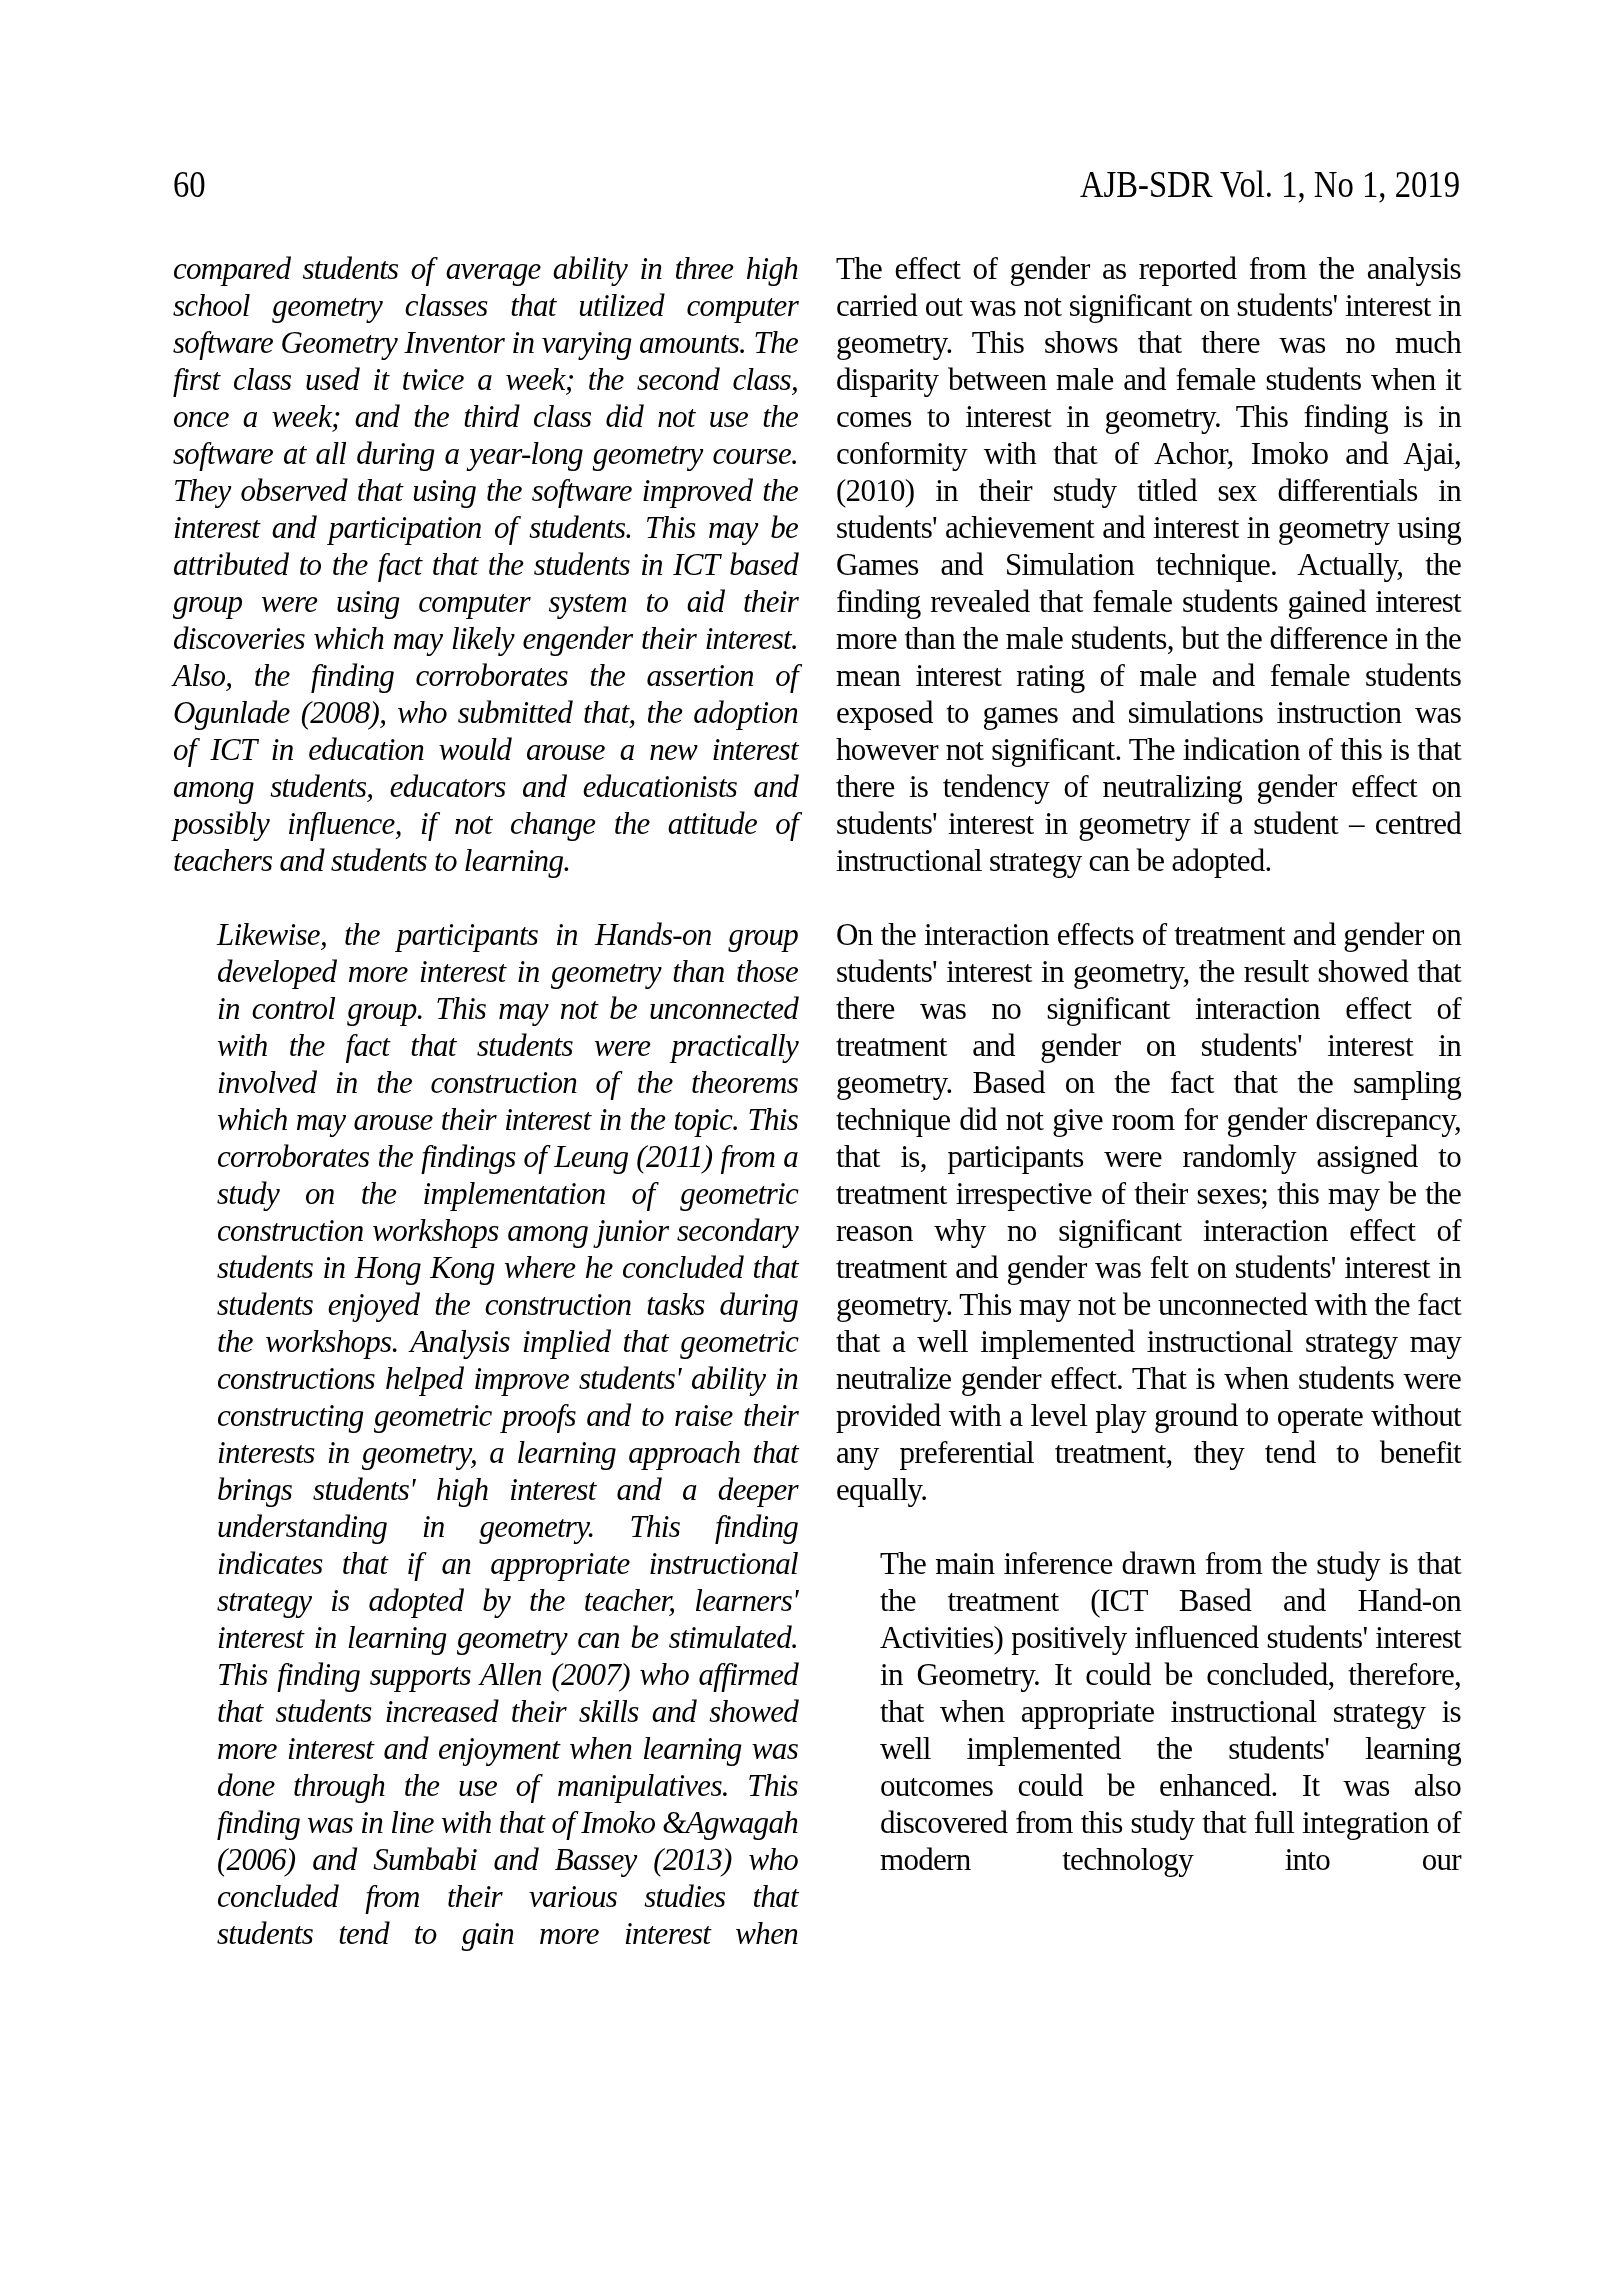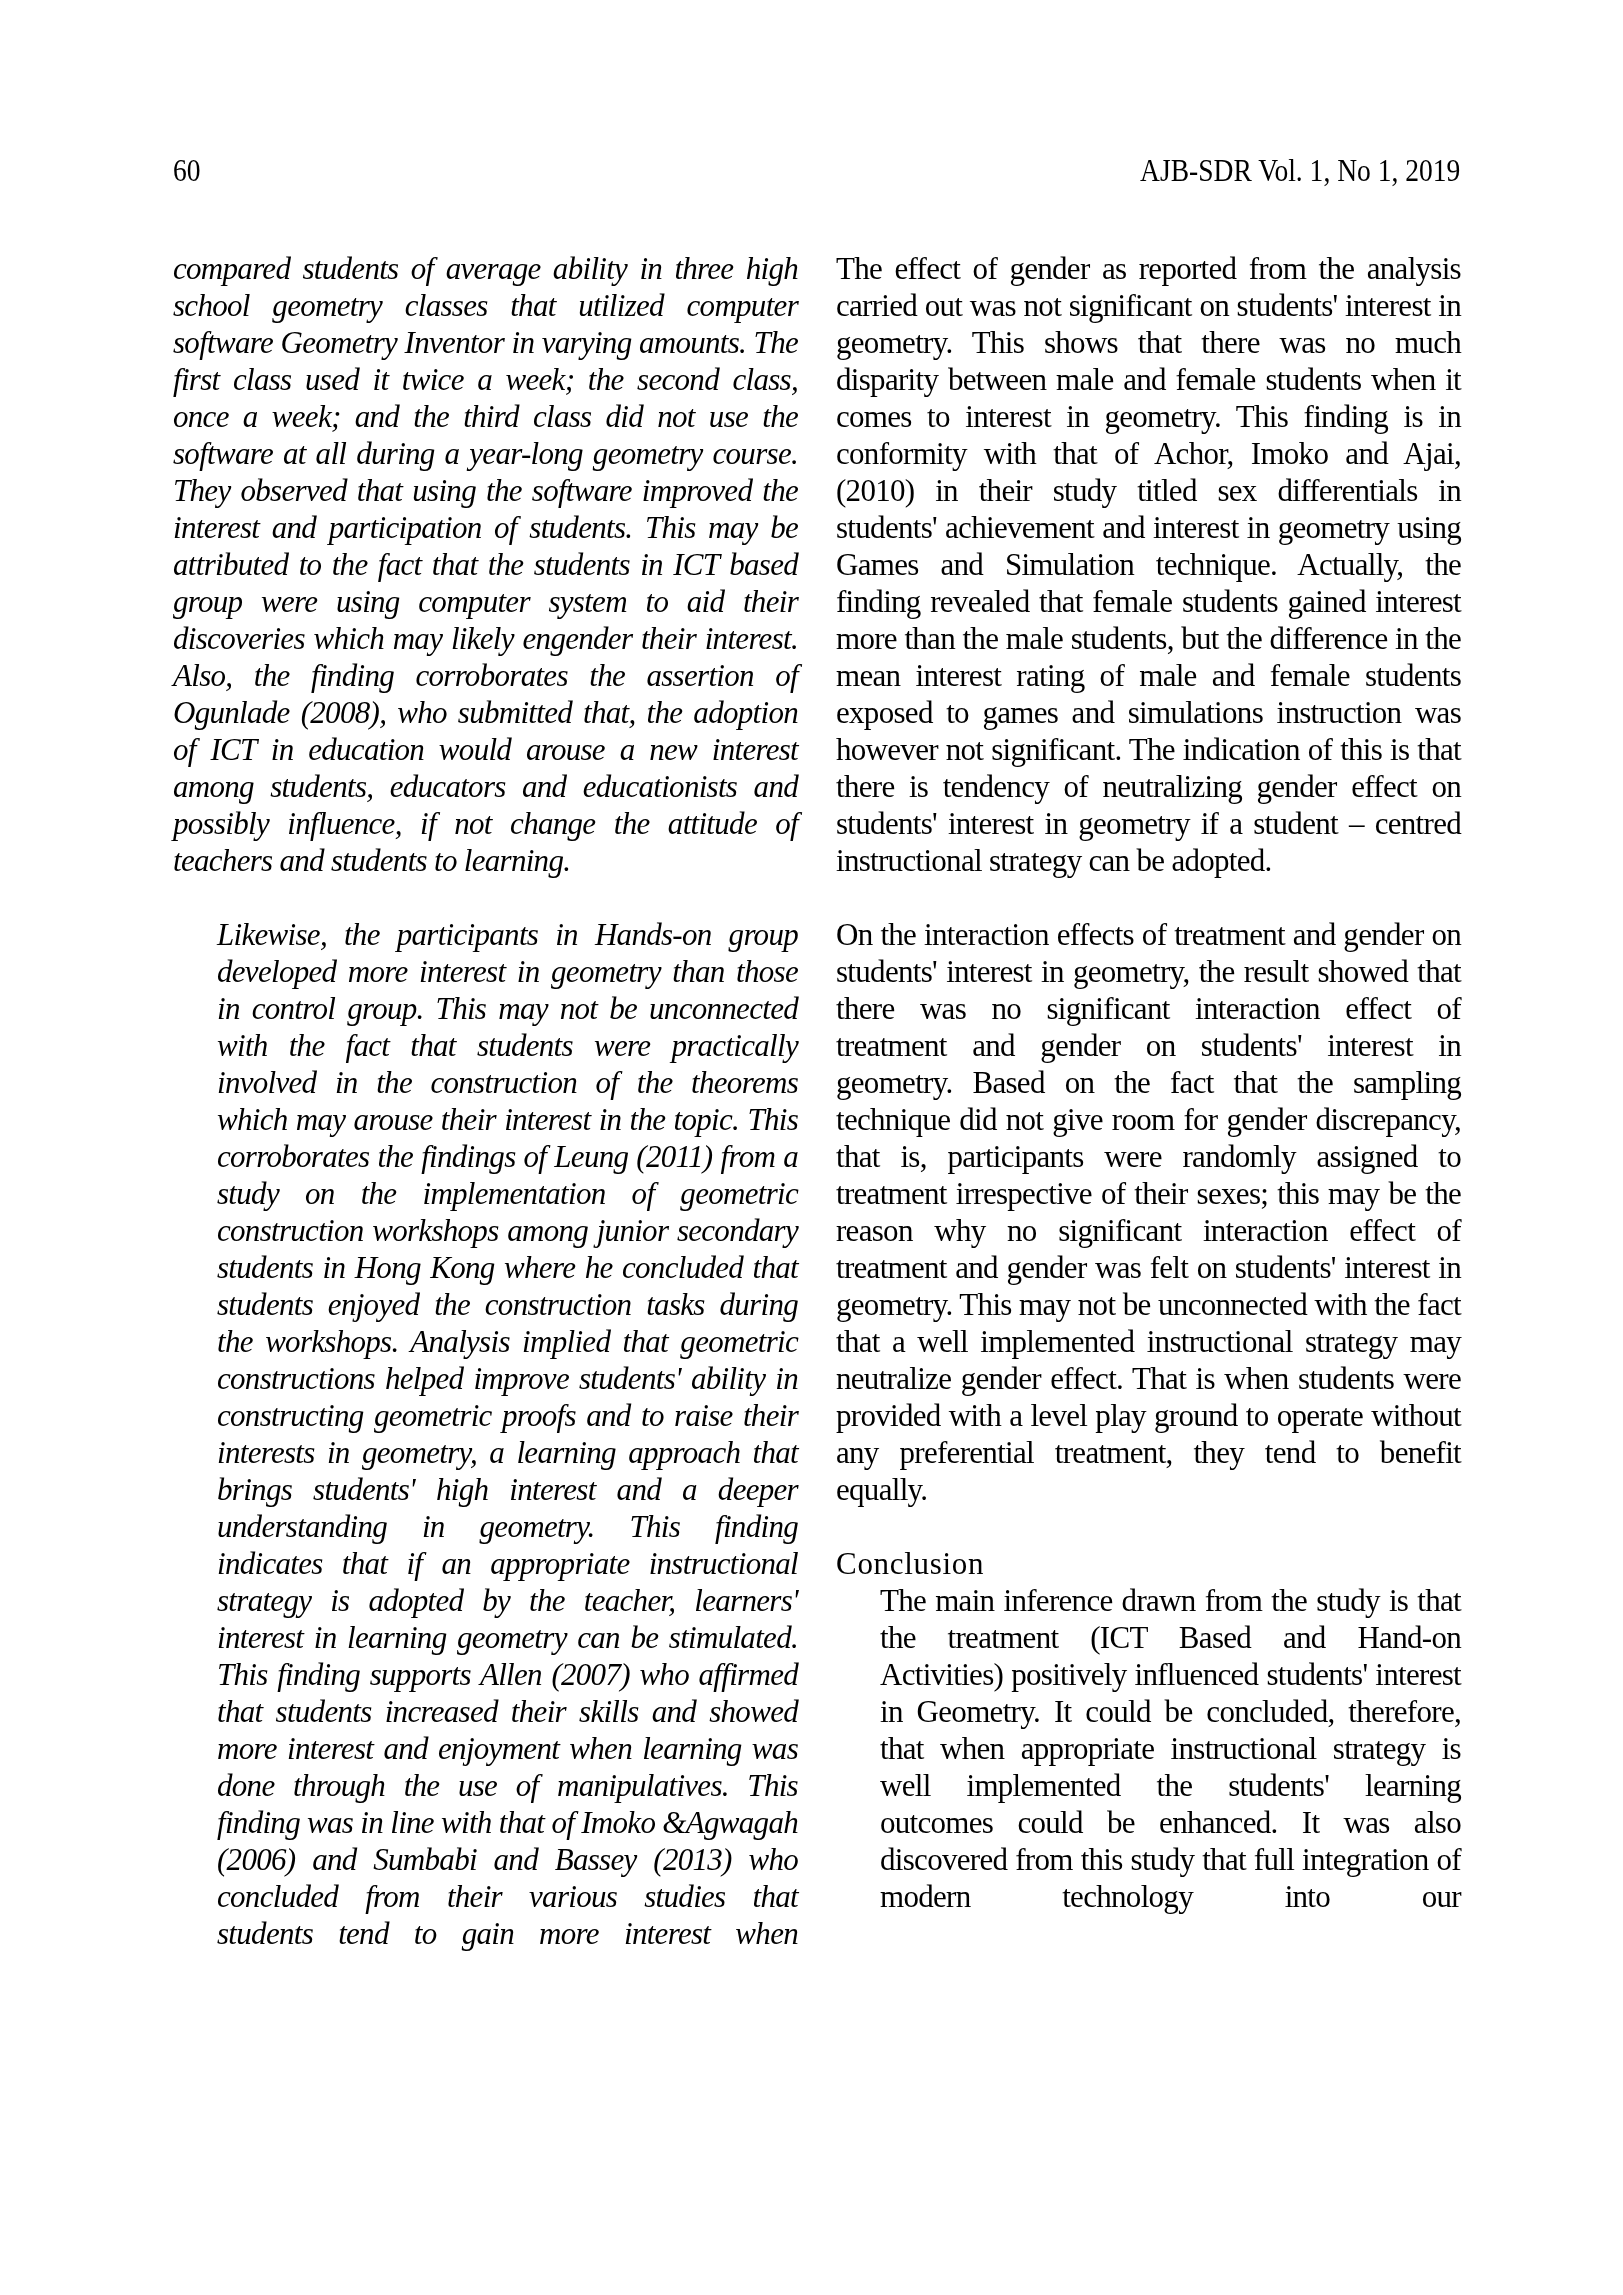--- a/index.html
+++ b/index.html
@@ -1,19 +1,19 @@
 <!DOCTYPE html>
 <html style="font-size:10.5px"><head>
 <meta charset="utf-8">
 <style>
   html, body { margin: 0; padding: 0; background: #ffffff; }
   body { width: 1623px; height: 2295px; position: relative; overflow: hidden;
          font-family: "Liberation Serif", "DejaVu Serif", serif; color: #000; }
-  .header { position: absolute; top: 151px; left: 173px; width: 1287px; height: 39px;
-            font-size: 32px; line-height: 39px; }
+  .header { position: absolute; top: 165px; left: 173px; width: 1287px; height: 39px;
+            font-size: 38px; line-height: 39px; }
   .header .page-num { position: absolute; left: 0; top: 0; transform: scaleX(0.86); transform-origin: left; }
   .header .journal-ref { position: absolute; right: 0; top: 0; transform: scaleX(0.86); transform-origin: right; }
   .column { position: absolute; top: 250px; width: 625px; font-size: 31px; line-height: 37px; }
   .col-left { left: 173px; font-style: italic; }
   .col-right { left: 836px; }
   .para { margin: 0 0 37px 0; text-align: justify; text-align-last: left;
           letter-spacing: -0.7px; word-spacing: 0px; hyphens: none; }
   .para.last { margin-bottom: 0; }
   .section-heading { margin: 0; font-weight: normal; font-size: 31px; line-height: 37px; letter-spacing: 0.7px; }
   .para.cont { text-align-last: justify; margin-left: 44px; }
@@ -27,16 +27,15 @@
 </div>
 
 <div class="column col-left">
   <p class="para">compared students of average ability in three high school geometry classes that utilized computer software Geometry Inventor in varying amounts. The first class used it twice a week; the second class, once a week; and the third class did not use the software at all during a year-long geometry course. They observed that using the software improved the interest and participation of students. This may be attributed to the fact that the students in ICT based group were using computer system to aid their discoveries which may likely engender their interest.  Also, the finding corroborates the assertion of Ogunlade (2008), who submitted that, the adoption of ICT in education would arouse a new interest among students, educators and educationists and possibly influence, if not change the attitude of teachers and students to learning.</p>
   <p class="para last cont">Likewise, the participants in Hands-on group developed more interest in geometry than those in control group. This may not be unconnected with the fact that students were practically involved in the construction of the theorems which may arouse their interest in the topic. This corroborates the findings of Leung (2011) from a study on the implementation of geometric construction workshops among junior secondary students in Hong Kong where he concluded that students enjoyed the construction tasks during the workshops. Analysis implied that geometric constructions helped improve students' ability in constructing geometric proofs and to raise their interests in geometry, a learning approach that brings students' high interest and a deeper understanding in geometry. This finding indicates that if an appropriate instructional strategy is adopted by the teacher, learners' interest in learning geometry can be stimulated. This finding supports Allen (2007) who affirmed that students increased their skills and showed more interest and enjoyment when learning was done through the use of manipulatives.  This finding was in line with that of Imoko &amp;Agwagah (2006) and Sumbabi and Bassey (2013) who concluded from their various studies that students tend to gain more interest when</p>
 </div>
 
 <div class="column col-right">
   <p class="para">The effect of gender as reported from the analysis carried out was not significant on students' interest in geometry.  This shows that there was no much disparity between male and female students when it comes to interest in geometry. This finding is in conformity with that of Achor, Imoko and Ajai, (2010) in their study titled sex differentials in students' achievement and interest in geometry using Games and Simulation technique. Actually,  the finding revealed that female students gained interest more than the male students, but the difference in the mean interest rating of male and female students exposed to games and simulations instruction was however not significant. The indication of this is that there is tendency of neutralizing gender effect on students' interest in geometry if a student – centred instructional strategy can be adopted.</p>
   <p class="para">On the interaction effects of treatment and gender on students' interest in geometry, the result showed that there was no significant interaction effect of treatment and gender on students' interest in geometry. Based on the fact that the sampling technique did not give room for gender discrepancy, that is, participants were randomly assigned to treatment irrespective of their sexes; this may be the reason why no significant interaction effect of treatment and gender was felt on students' interest in geometry. This may not be unconnected with the fact that a well implemented instructional strategy may neutralize gender effect. That is when students were provided with a level play ground to operate without any preferential treatment, they tend to benefit equally.</p>
-  <h2 class="section-heading">Conclusion</h2>
   <p class="para last cont">The main inference drawn from the study is that the treatment (ICT Based and Hand-on Activities) positively influenced students' interest in Geometry. It could be concluded, therefore, that when appropriate instructional strategy is well implemented the students' learning outcomes could be enhanced. It was also discovered from this study that full integration of modern technology into our</p>
 </div>
 
 
 </body></html>

